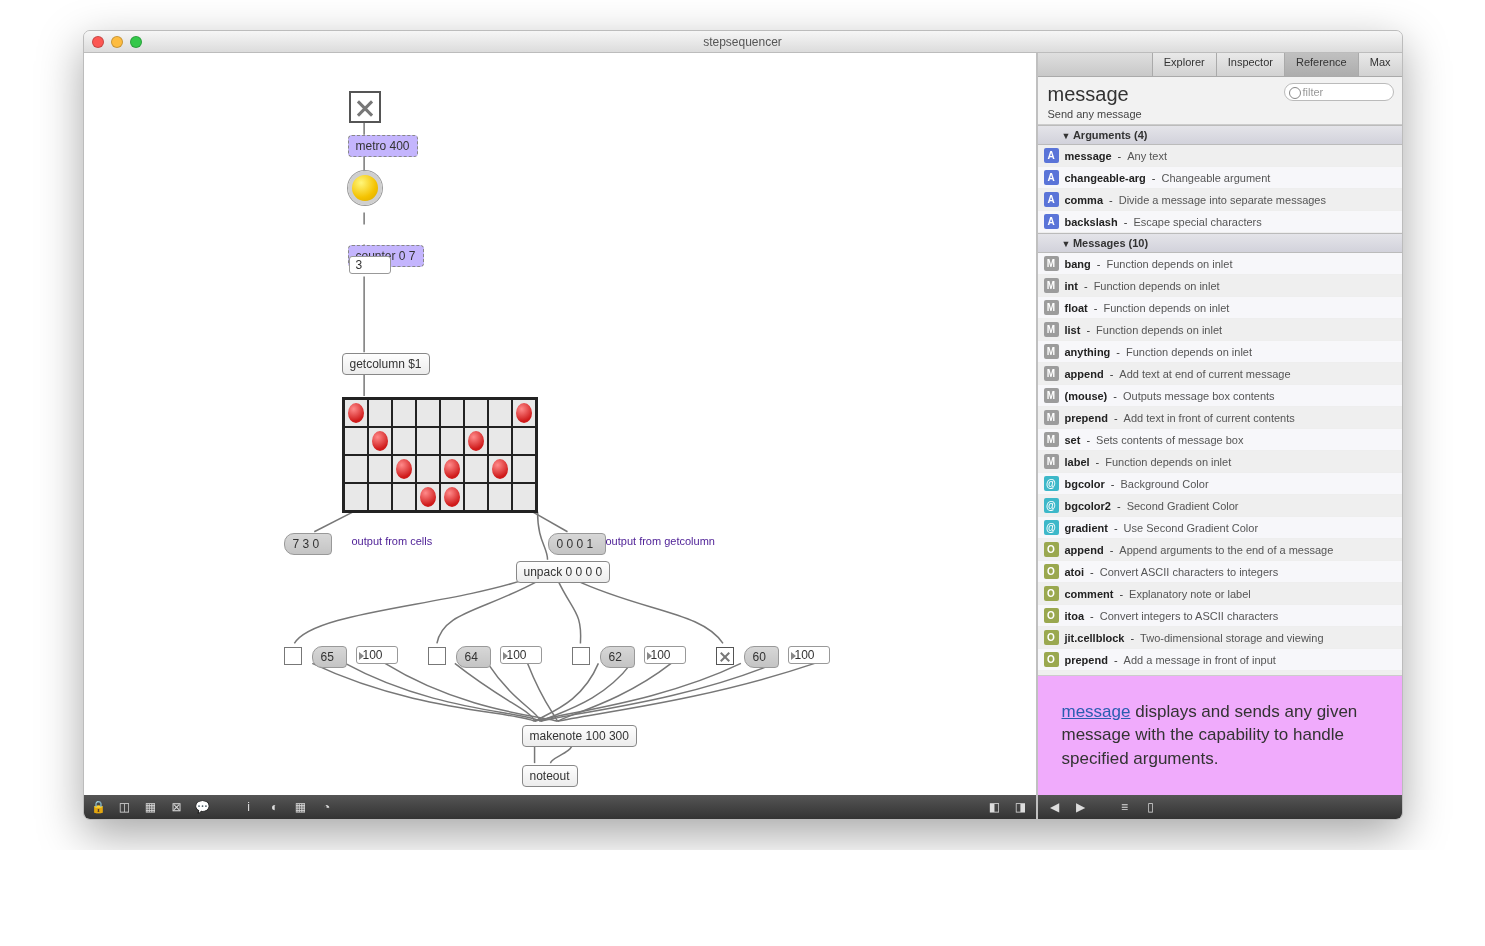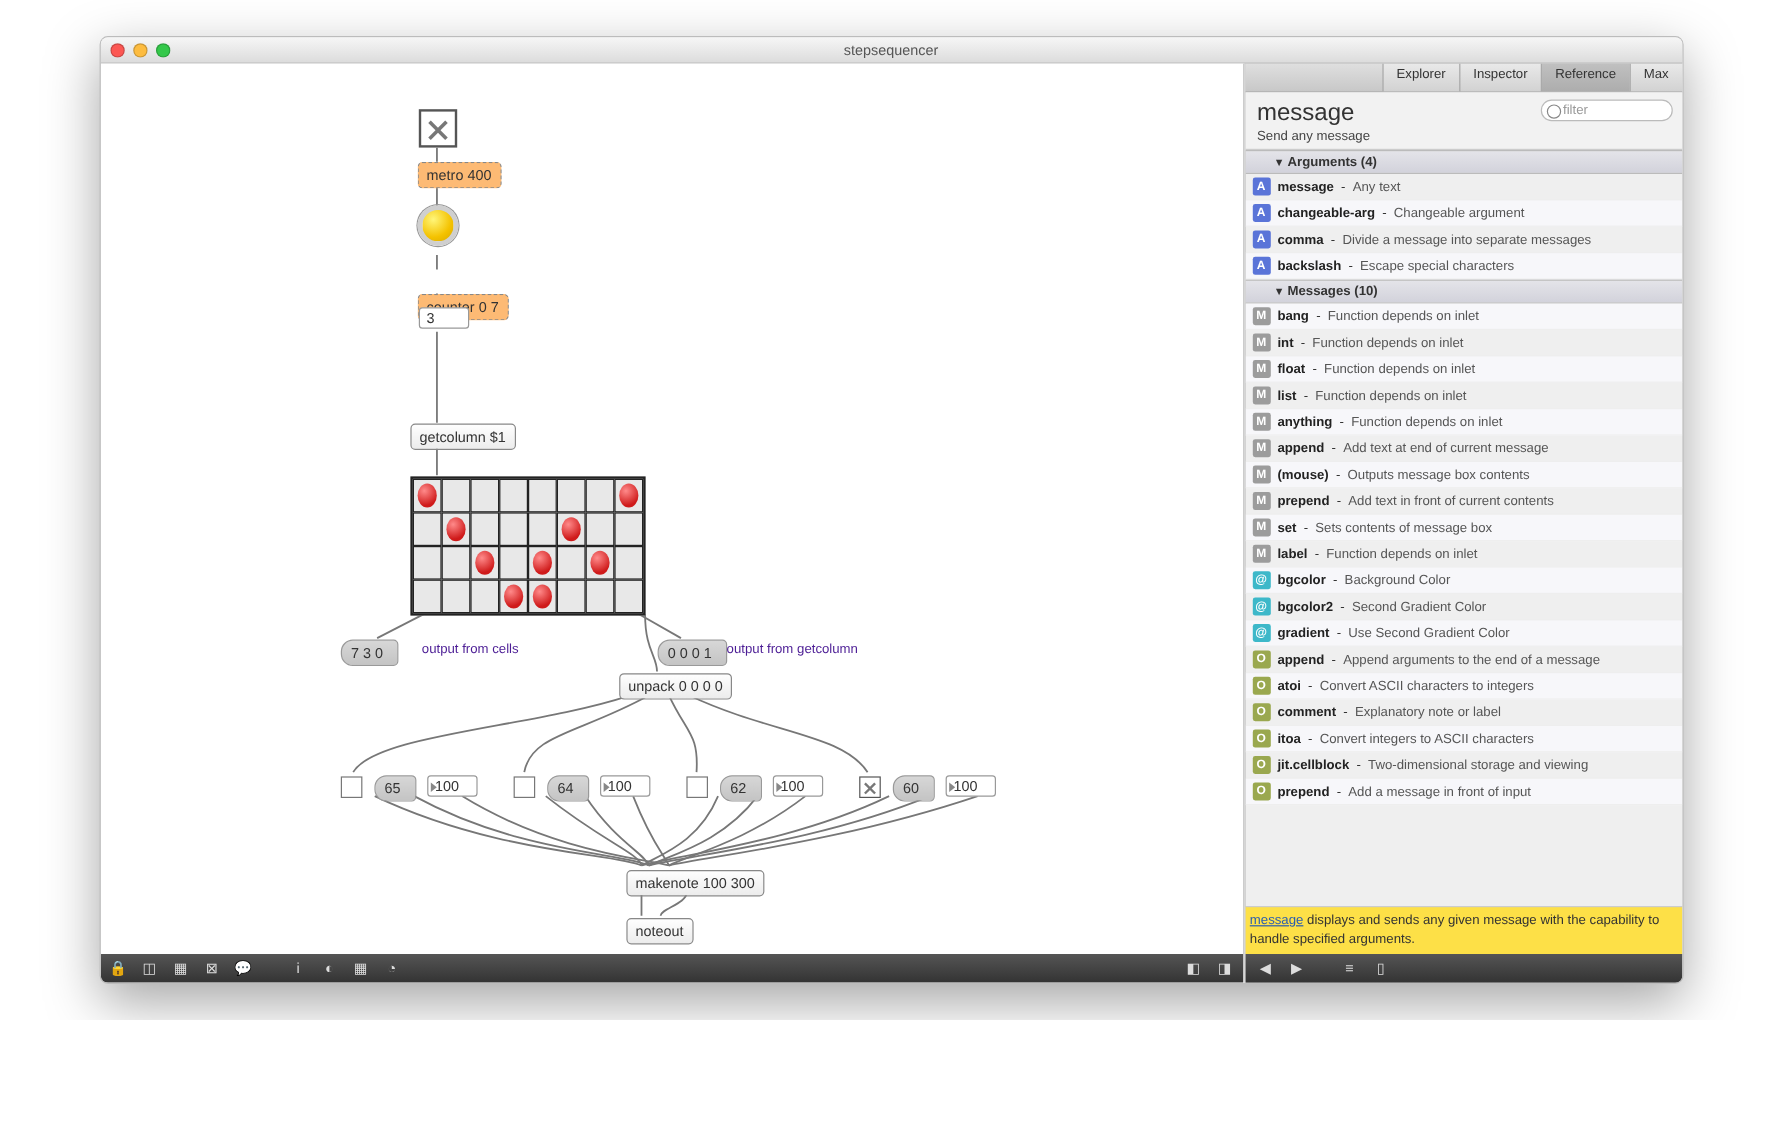--- a/index.html
+++ b/index.html
@@ -12,21 +12,21 @@
   .titlebar .title { position:absolute; left:0; right:0; text-align:center; font-size:12px; color:#555; pointer-events:none;}
   .content { display:flex; height: calc(100% - 22px); }
   .patcher { flex:1; background:#fff; position:relative; border-right:1px solid #c0c0c0; overflow:hidden;}
   .sidebar { width: 365px; background:#efefef; display:flex; flex-direction:column; border-left:1px solid #c0c0c0;}
   
   .bottombar { position:absolute; left:0; right:0; bottom:0; height:24px; background:linear-gradient(#555,#333); display:flex; align-items:center; padding:0 6px; gap:8px;}
   .bottombar .spacer{flex:1;}
   .tbicon{width:18px;height:18px;color:#ddd;display:flex;align-items:center;justify-content:center;font-size:12px;border-radius:2px;}
   
   .obj { position:absolute; border:1px solid #888; border-radius:4px; background:linear-gradient(#fefefe,#ececec); font-size:12px; line-height:18px; padding:1px 7px 1px 7px; color:#333; white-space:nowrap;}
-  .obj.dashed { border:1px dashed #888; background:#fdba74;}
+  .obj.dashed { border:1px dashed #888; background:#c4b5fd;}
   .msgbox { position:absolute; font-size:12px; line-height:18px; padding:1px 12px 1px 8px; color:#333; background:linear-gradient(#d7d7d7,#c4c4c4); border-radius:10px 4px 4px 10px; border:1px solid #999;}
   .numbox { position:absolute; font-size:12px; border:1px solid #999; border-radius:3px; background:#fff; padding:1px 6px; color:#333; min-width:24px;}
   .numbox .tri { position:absolute; left:2px; top:5px; width:0;height:0;border-top:4px solid transparent;border-bottom:4px solid transparent;border-left:5px solid #888;}
   .numbox.int { }
   .comment { position:absolute; font-size:11px; color:#4c1d95; }
   .toggle { position:absolute; width:32px; height:32px; border:2px solid #555; background:#fff;}
   .toggle::before,.toggle::after{content:"";position:absolute;left:4px;right:4px;top:50%;height:3px;background:#777;transform-origin:center;}
   .toggle::before{transform:rotate(45deg);} .toggle::after{transform:rotate(-45deg);}
   .toggle.small{width:18px;height:18px;border-width:1px;}
   .toggle.small::before,.toggle.small::after{height:2px;left:2px;right:2px;}
@@ -48,21 +48,21 @@
   .side-search{position:absolute;right:8px;top:6px;width:110px;height:18px;border:1px solid #bbb;border-radius:10px;background:#fff;font-size:11px;padding-left:18px;display:flex;align-items:center;color:#999;}
   .side-search::before{content:"";position:absolute;left:4px;top:3px;width:10px;height:10px;border:1px solid #888;border-radius:50%;}
   .section-h{background:linear-gradient(#e4e4e9,#d2d2db);border-top:1px solid #bbb;border-bottom:1px solid #bbb;font-size:11px;font-weight:bold;color:#333;padding:3px 24px;}
   .section-h::before{content:"▼ ";font-size:9px;}
   .row{display:flex;align-items:center;padding:3px 6px;font-size:11px;color:#333;border-bottom:1px solid #eee;gap:6px;}
   .row:nth-child(odd){background:#f7f7fa;}
   .badge{width:15px;height:15px;border-radius:2px;color:#fff;font-size:10px;font-weight:bold;display:flex;align-items:center;justify-content:center;flex-shrink:0;}
   .badge.A{background:#5a74d8;} .badge.M{background:#9c9c9c;} .badge.AT{background:#3db8c9;} .badge.O{background:#9aa84f;}
   .row b{color:#222;}
   .row span.desc{color:#555;}
-  .side-footer{padding:4px;font-size:11px;color:#333;border-top:1px solid #ccc;background:#fde047;line-height:1.4;}
+  .side-footer{padding:24px;font-size:17px;color:#333;border-top:1px solid #ccc;background:#f0abfc;line-height:1.4;}
   .side-footer a{color:#2a5db0;text-decoration:underline;}
   .side-bottom{height:24px;background:linear-gradient(#555,#333);display:flex;align-items:center;gap:8px;padding:0 8px;}
   .scrollarea{flex:1;overflow:auto;}
 </style>
 </head>
 <body>
 
 <div class="window">
   <div class="titlebar">
     <div class="traffic">

